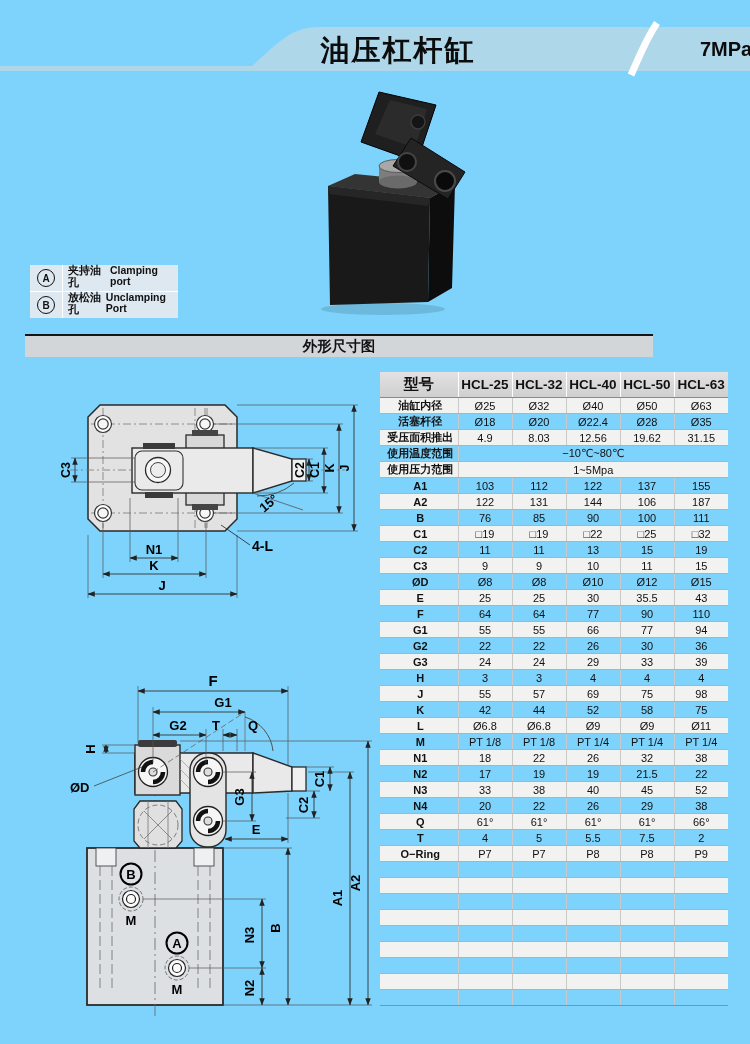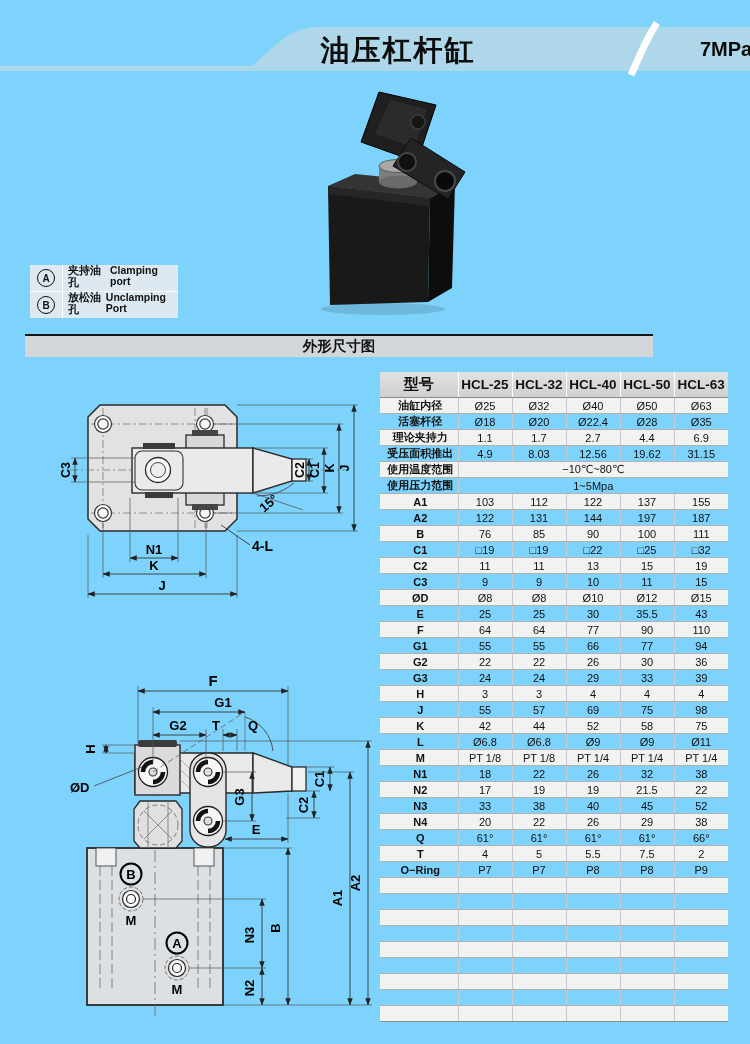--- a/index.html
+++ b/index.html
@@ -358,28 +358,20 @@
         </tr>
         <tr>
           <td class="lab">活塞杆径</td>
           <td>Ø18</td>
           <td>Ø20</td>
           <td>Ø22.4</td>
           <td>Ø28</td>
           <td>Ø35</td>
         </tr>
         <tr>
-          <td class="lab">理论夹持力</td>
-          <td>1.1</td>
-          <td>1.7</td>
-          <td>2.7</td>
-          <td>4.4</td>
-          <td>6.9</td>
-        </tr>
-        <tr>
           <td class="lab">受压面积推出</td>
           <td>4.9</td>
           <td>8.03</td>
           <td>12.56</td>
           <td>19.62</td>
           <td>31.15</td>
         </tr>
         <tr>
           <td class="lab">使用温度范围</td>
           <td colspan="5">−10℃~80℃</td>
@@ -394,21 +386,21 @@
           <td>112</td>
           <td>122</td>
           <td>137</td>
           <td>155</td>
         </tr>
         <tr>
           <td class="lab">A2</td>
           <td>122</td>
           <td>131</td>
           <td>144</td>
-          <td>197</td>
+          <td>106</td>
           <td>187</td>
         </tr>
         <tr>
           <td class="lab">B</td>
           <td>76</td>
           <td>85</td>
           <td>90</td>
           <td>100</td>
           <td>111</td>
         </tr>

